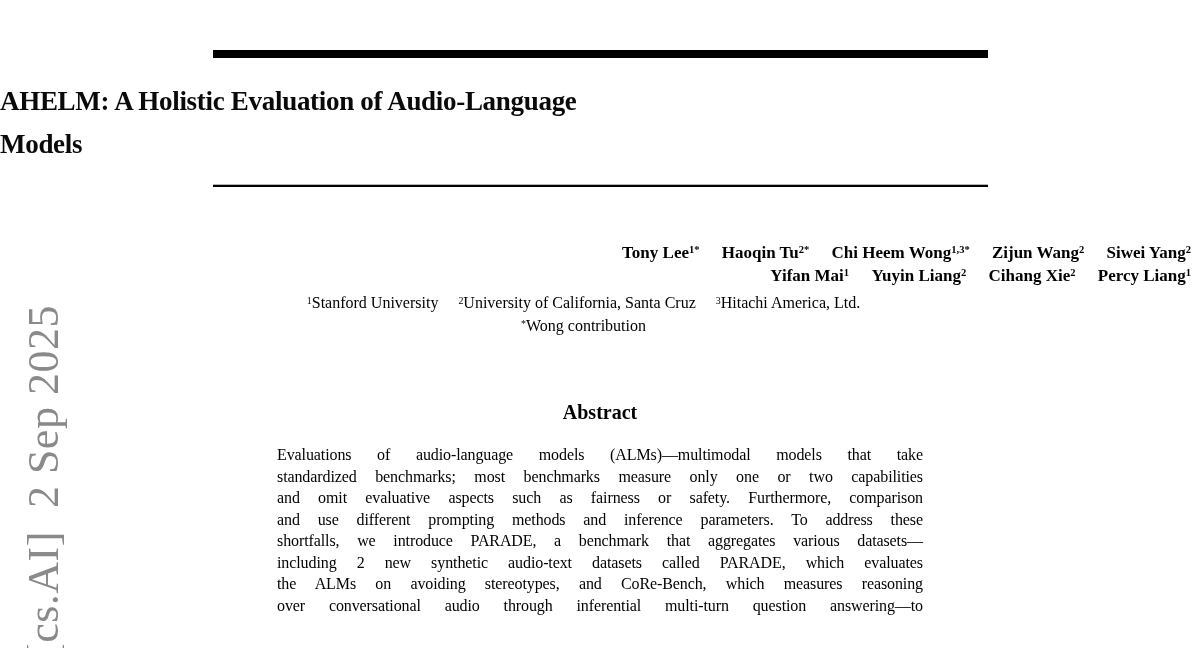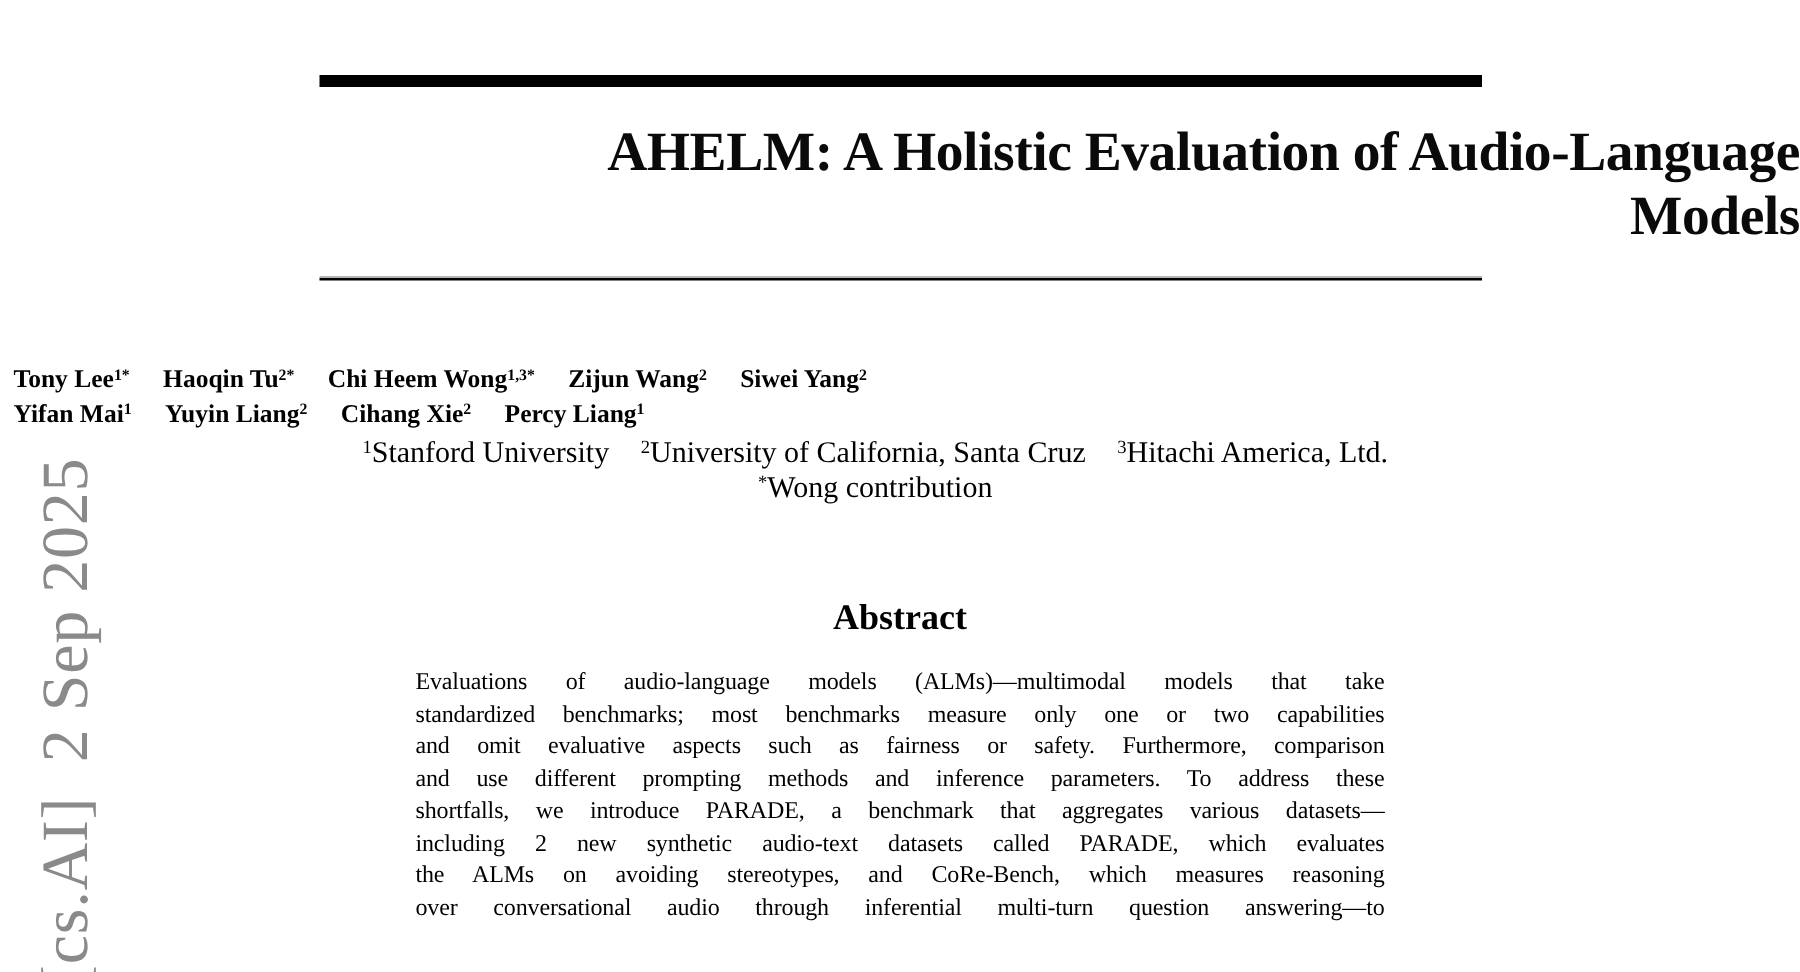--- a/index.html
+++ b/index.html
@@ -45,66 +45,66 @@
     width: 775px;
     height: 3px;
     background: linear-gradient(to bottom, #b5b5b5 0, #b5b5b5 1px, #000000 1px);
   }
   
   .title {
     position: absolute;
     left: 0;
     top: 80px;
     width: 1200px;
-    text-align: right;
+    text-align: left;
     font-weight: bold;
-    font-size: 37px;
+    font-size: 27px;
     line-height: 43px;
     letter-spacing: -0.3px;
     color: #0a0a0a;
   }
   
   .authors {
     position: absolute;
     left: 0;
     top: 241px;
     width: 1200px;
-    text-align: left;
+    text-align: right;
     font-weight: bold;
     font-size: 17px;
     line-height: 23px;
   }
   .author { margin: 0 9px; white-space: nowrap; }
   sup {
     font-size: 62%;
     line-height: 0;
     position: relative;
     top: -0.45em;
     vertical-align: baseline;
   }
   
   .affils {
     position: absolute;
     left: 0;
     top: 291px;
     width: 1167px;
     text-align: center;
-    font-size: 20px;
+    font-size: 16px;
     line-height: 23px;
   }
   .affil { margin: 0 8px; white-space: nowrap; }
   
   .abs-heading {
     position: absolute;
     left: 0;
     top: 400px;
     width: 1200px;
     text-align: center;
     font-weight: bold;
-    font-size: 24px;
+    font-size: 20px;
     line-height: 24px;
   }
   .abs-body {
     position: absolute;
     left: 277px;
     top: 444px;
     width: 646px;
     font-size: 16px;
     line-height: 21.5px;
     letter-spacing: -0.1px;

